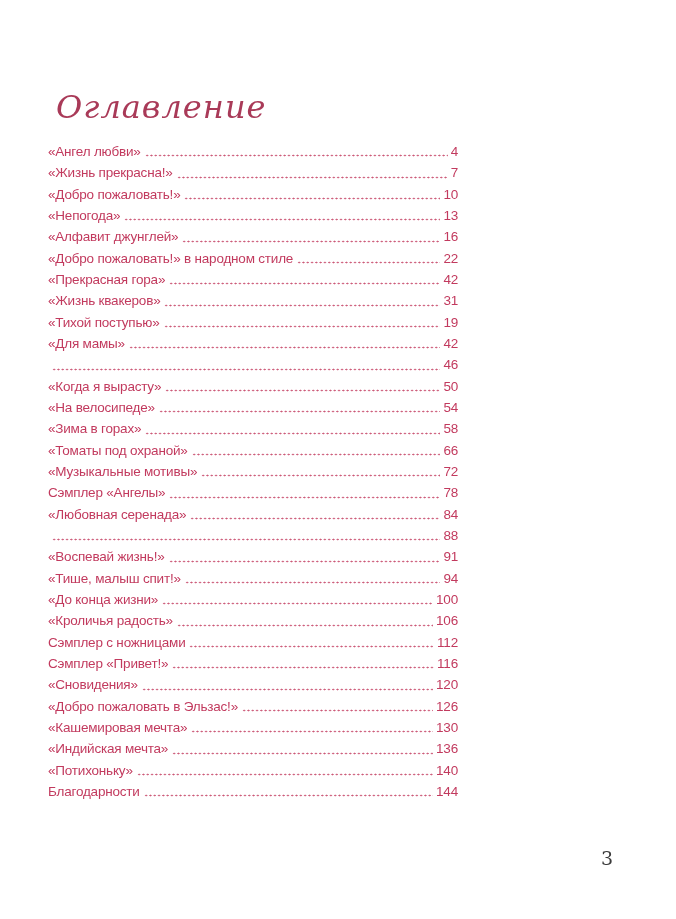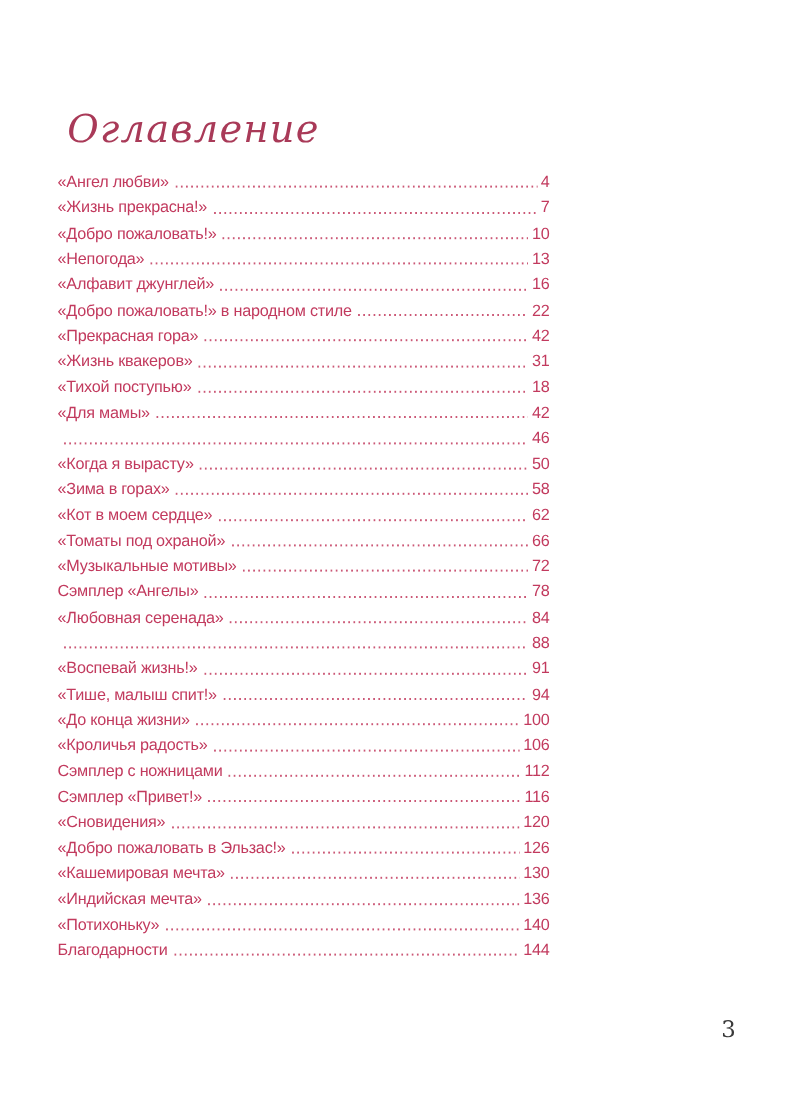--- a/index.html
+++ b/index.html
@@ -110,47 +110,47 @@
       <span class="toc-pagenum">42</span>
     </div>
     <div class="toc-row">
       <span class="toc-entry">«Жизнь квакеров»</span>
       <span class="dot-leader"></span>
       <span class="toc-pagenum">31</span>
     </div>
     <div class="toc-row">
       <span class="toc-entry">«Тихой поступью»</span>
       <span class="dot-leader"></span>
-      <span class="toc-pagenum">18</span>
+      <span class="toc-pagenum">19</span>
     </div>
     <div class="toc-row">
       <span class="toc-entry">«Для мамы»</span>
       <span class="dot-leader"></span>
       <span class="toc-pagenum">42</span>
     </div>
     <div class="toc-row">
       <span class="dot-leader"></span>
       <span class="toc-pagenum">46</span>
     </div>
     <div class="toc-row">
       <span class="toc-entry">«Когда я вырасту»</span>
       <span class="dot-leader"></span>
       <span class="toc-pagenum">50</span>
     </div>
     <div class="toc-row">
+      <span class="toc-entry">«На велосипеде»</span>
+      <span class="dot-leader"></span>
+      <span class="toc-pagenum">54</span>
+    </div>
+    <div class="toc-row">
       <span class="toc-entry">«Зима в горах»</span>
       <span class="dot-leader"></span>
       <span class="toc-pagenum">58</span>
     </div>
     <div class="toc-row">
-      <span class="toc-entry">«Кот в моем сердце»</span>
-      <span class="dot-leader"></span>
-      <span class="toc-pagenum">62</span>
-    </div>
-    <div class="toc-row">
       <span class="toc-entry">«Томаты под охраной»</span>
       <span class="dot-leader"></span>
       <span class="toc-pagenum">66</span>
     </div>
     <div class="toc-row">
       <span class="toc-entry">«Музыкальные мотивы»</span>
       <span class="dot-leader"></span>
       <span class="toc-pagenum">72</span>
     </div>
     <div class="toc-row">

